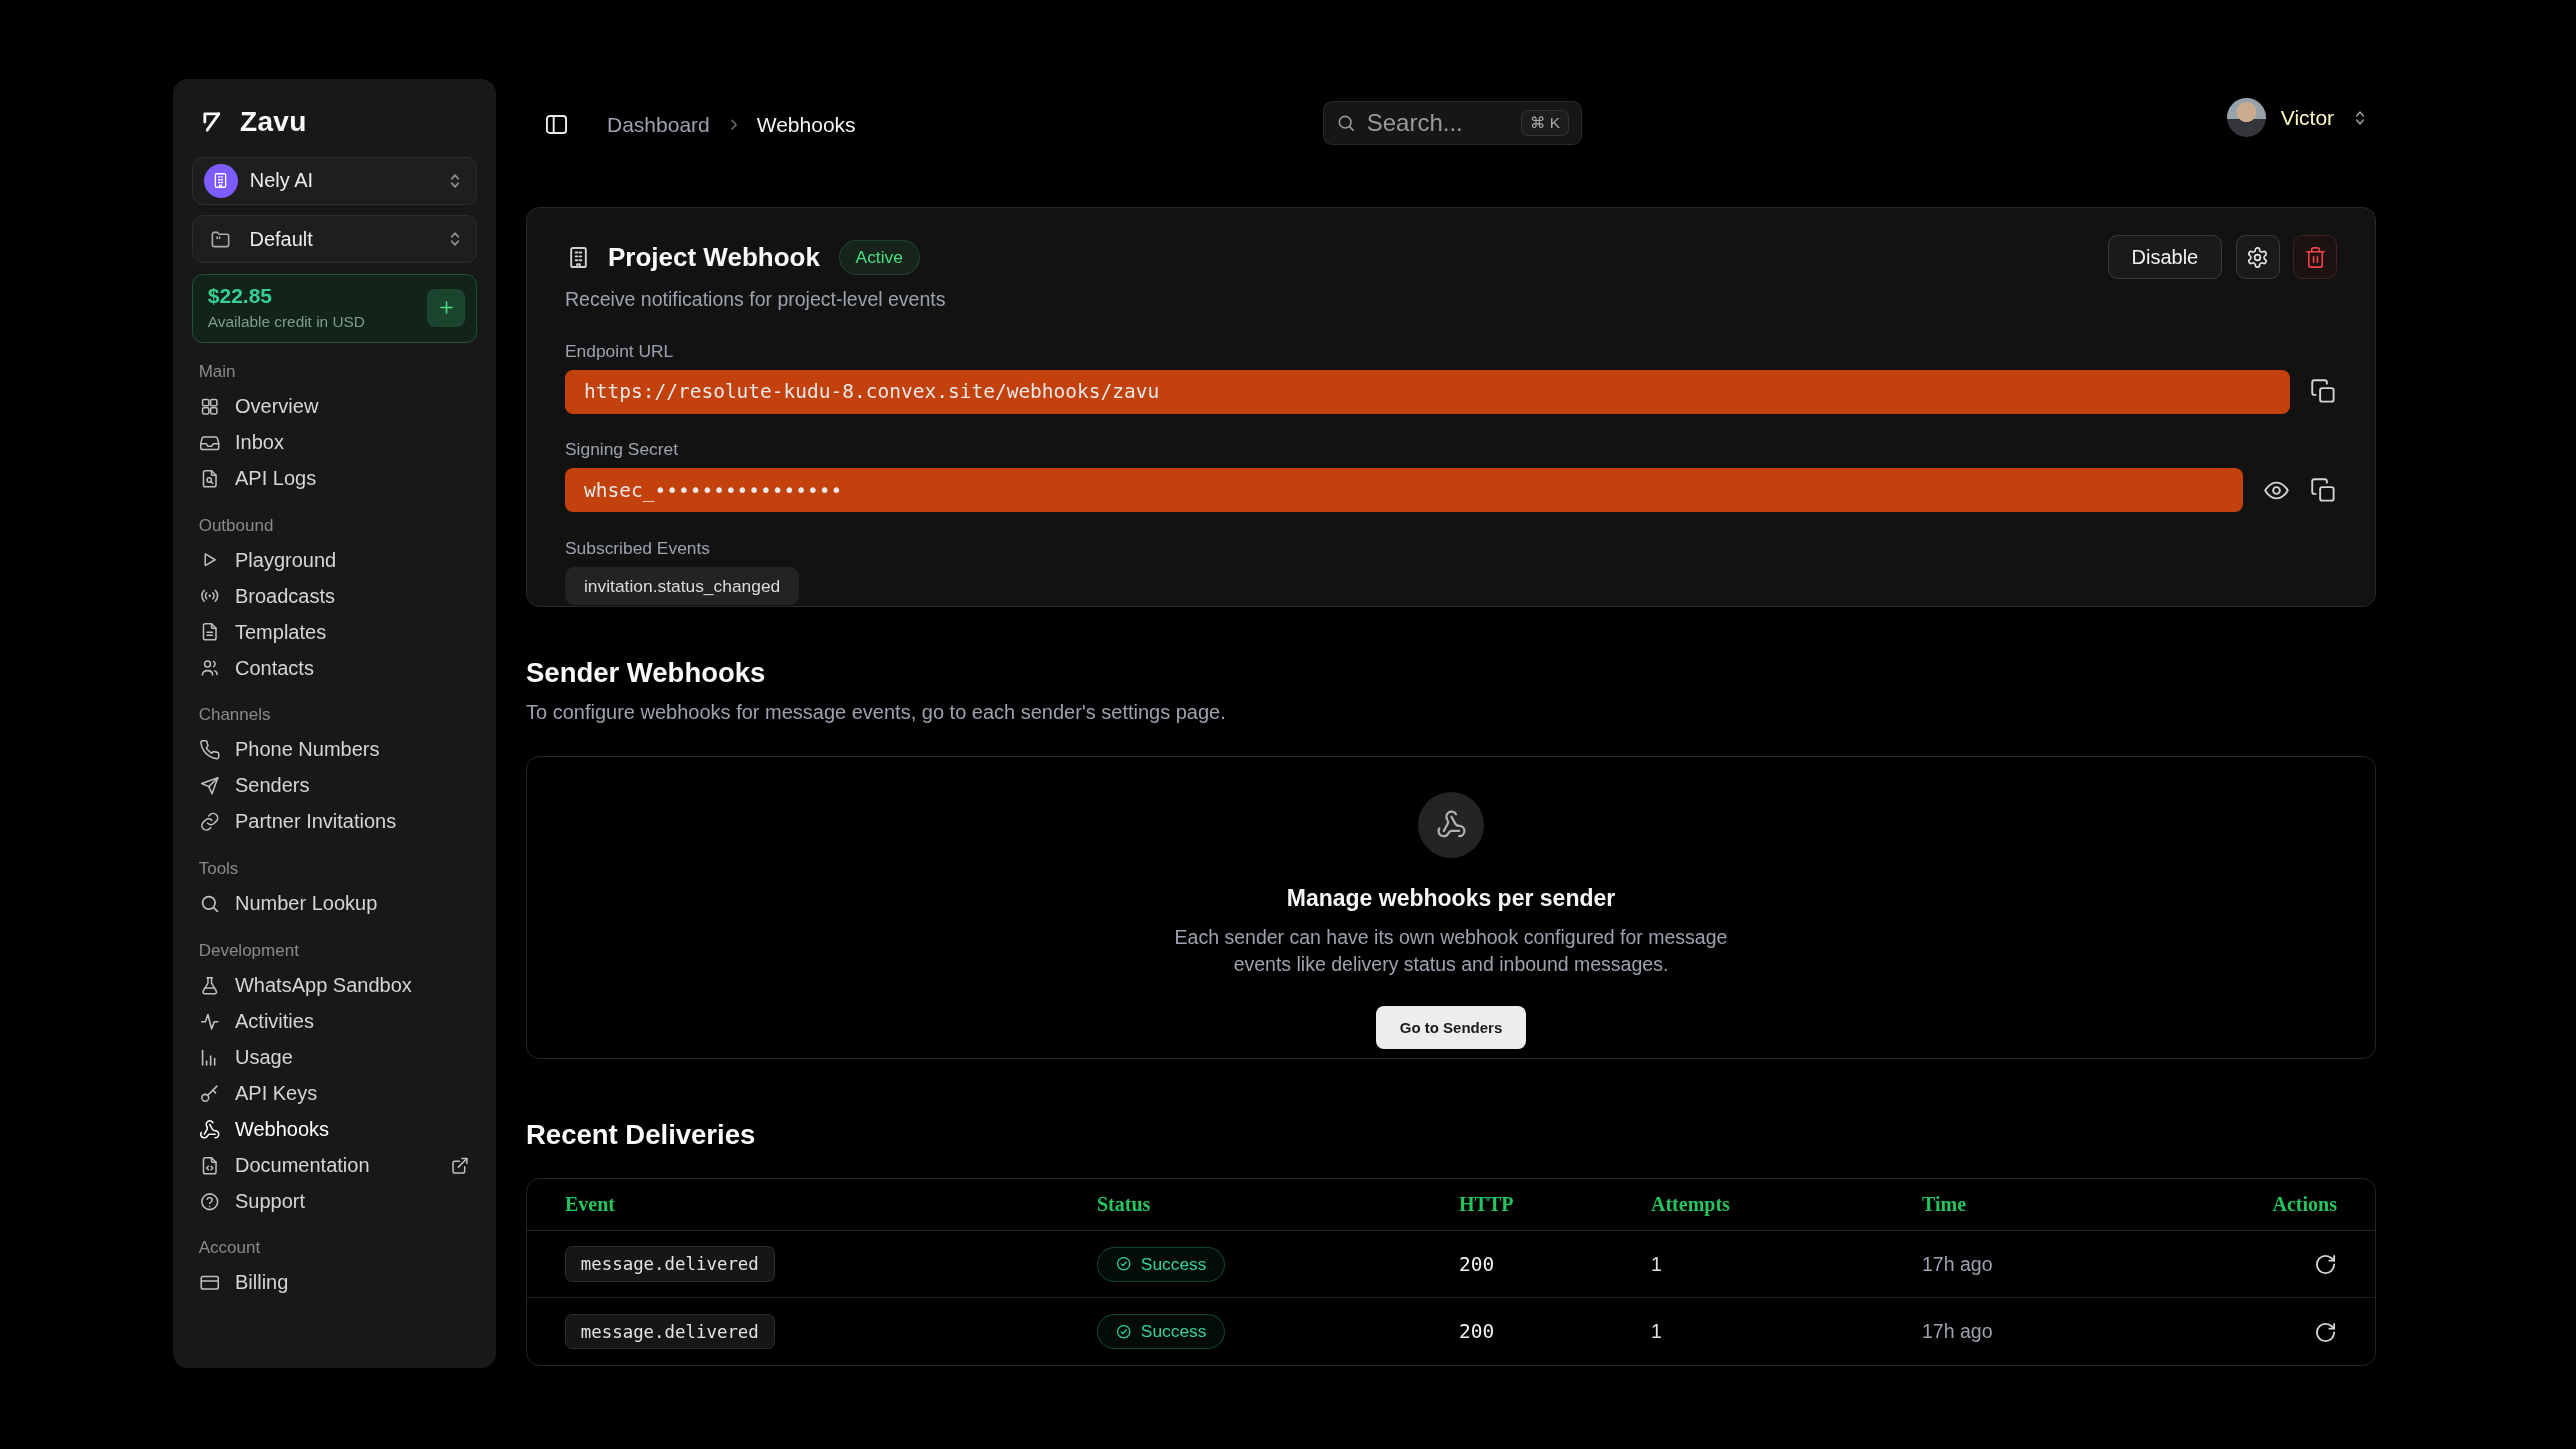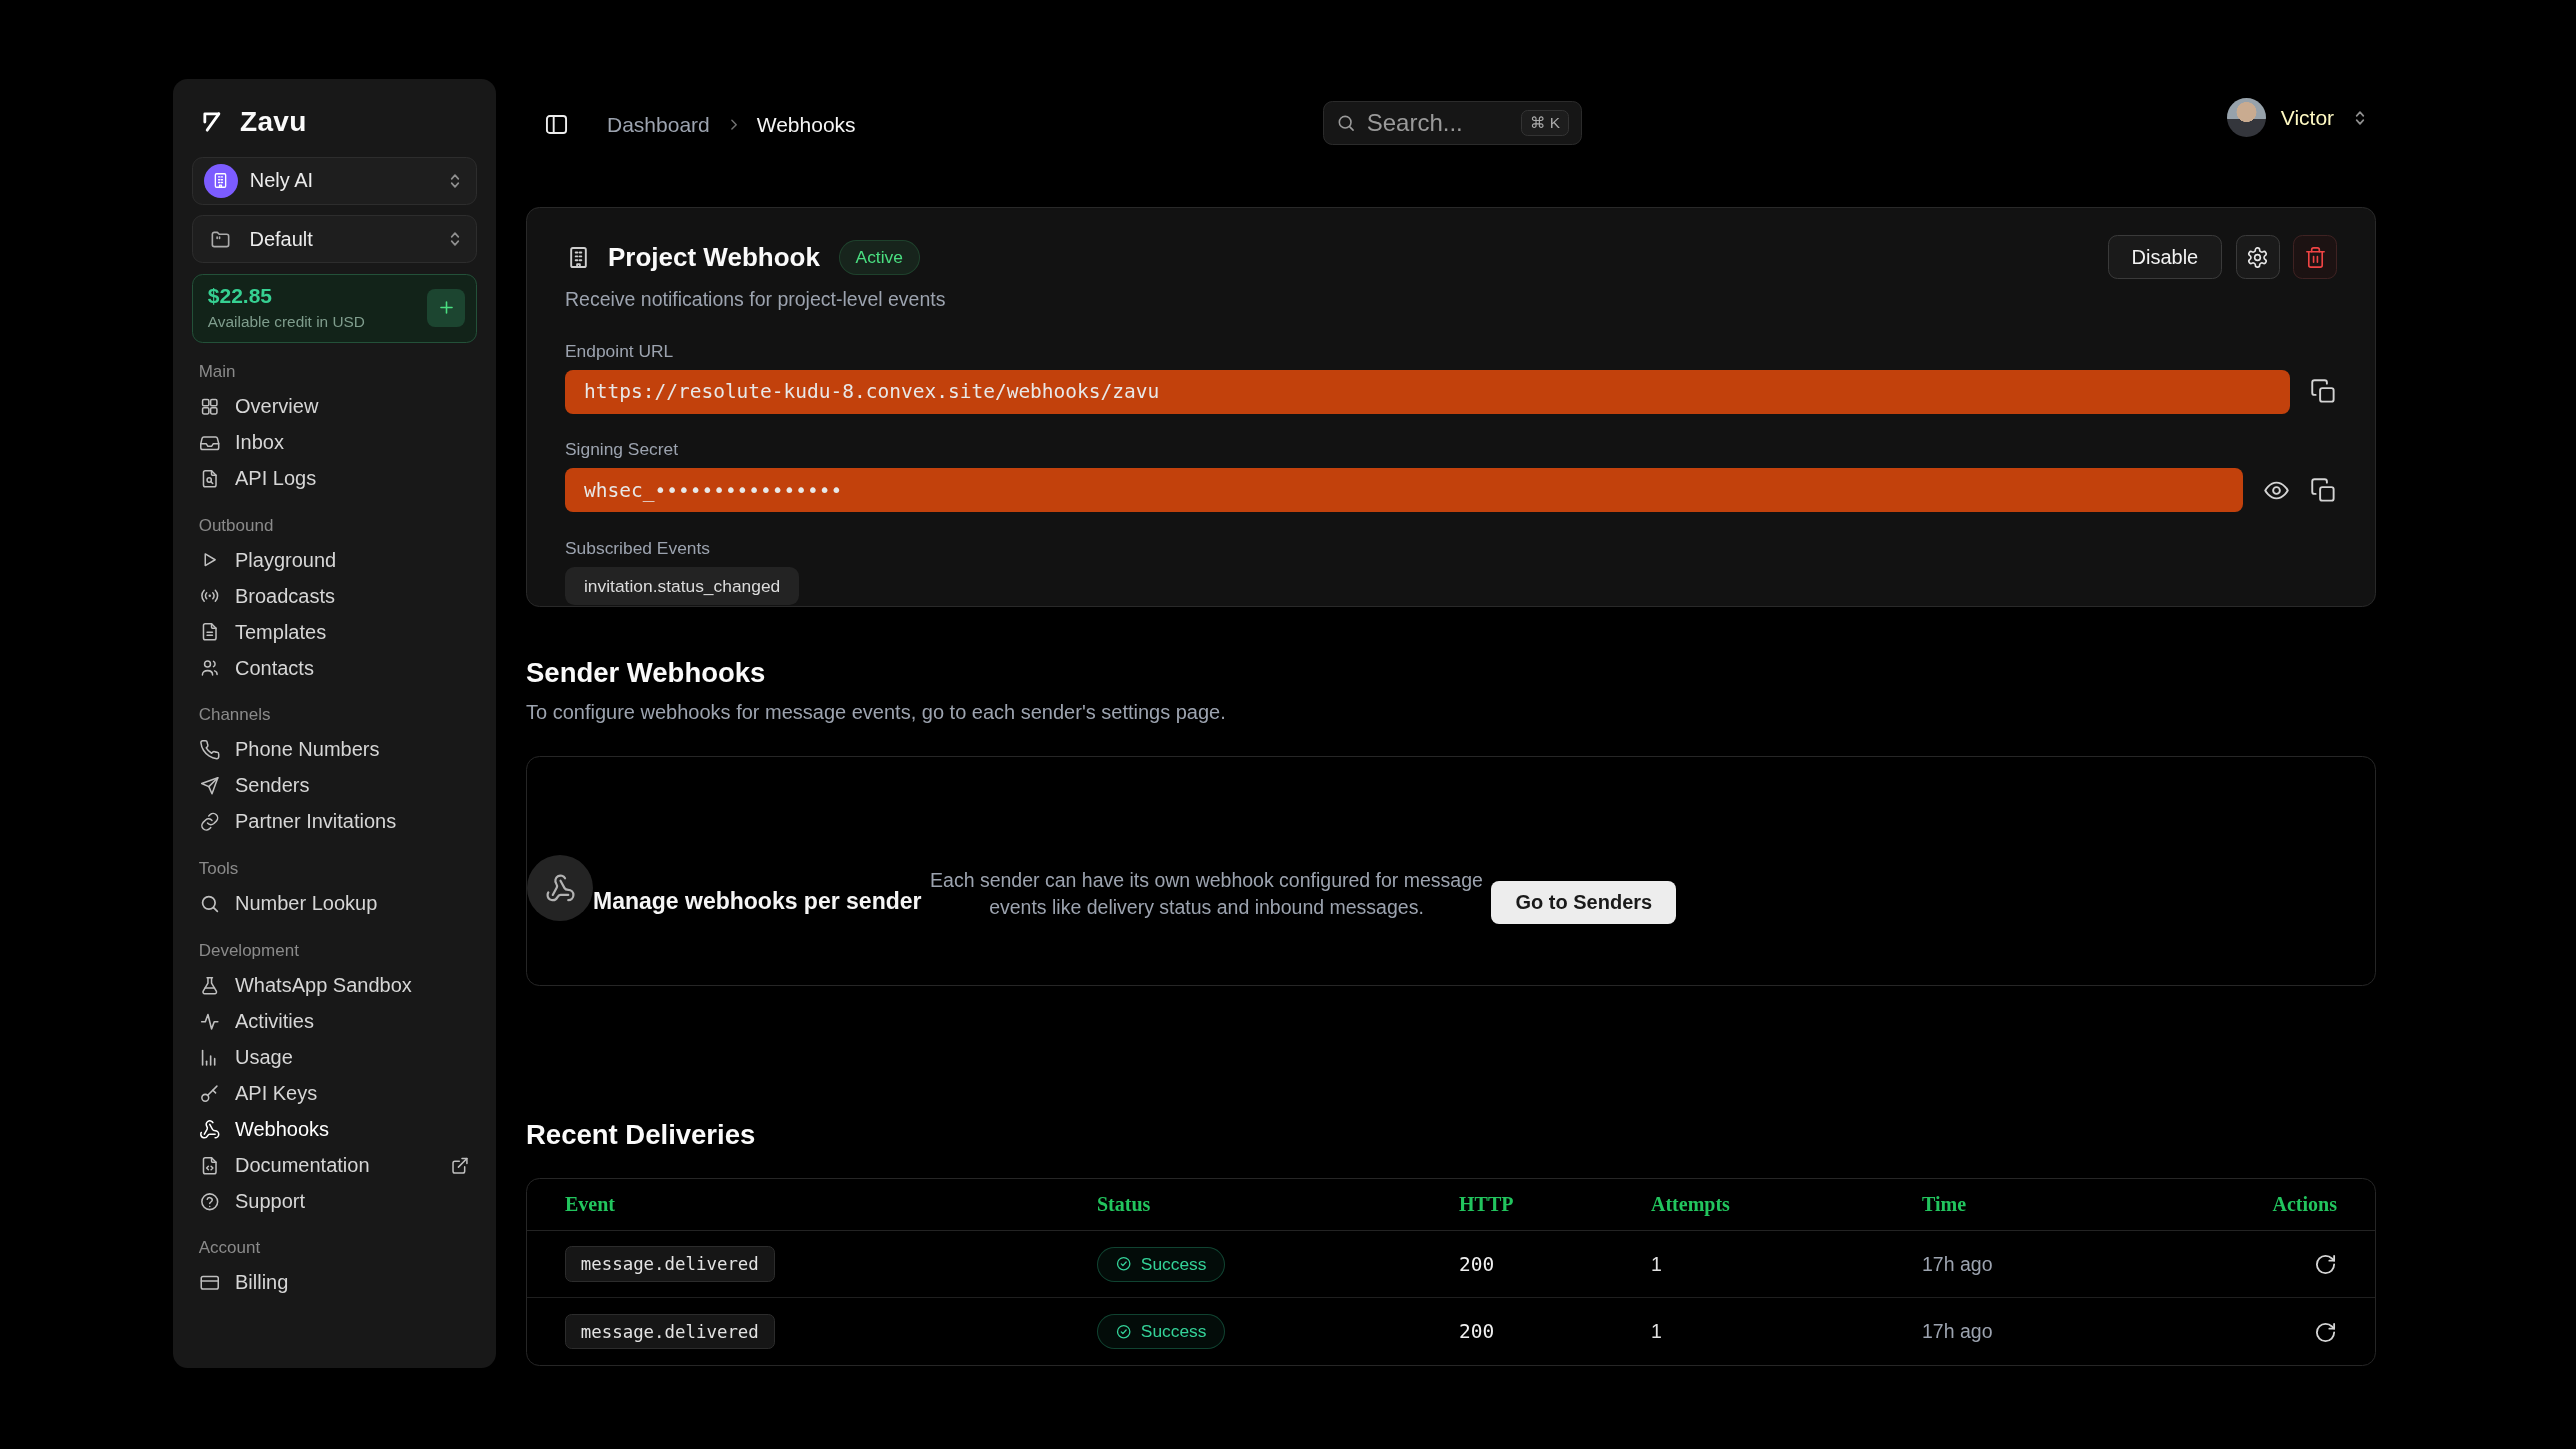--- a/index.html
+++ b/index.html
@@ -73,26 +73,26 @@
   .field-icon { width:27px; height:27px; color:#d4d4d4; cursor:pointer; background:none; border:none; padding:0; flex:none; }
   .event-pill { display:inline-block; margin-top:8px; background:#232323; border-radius:9.4px; padding:8.7px 19px; font-size:17.4px; color:#dcdcdc; }
 
   
   .section { position:absolute; left:526px; width:1850px; }
   .section.senders { top:657px; }
   .section.deliveries { top:1119px; }
   .h2 { font-size:27.5px; font-weight:700; color:#fafafa; line-height:32px; }
   .section-desc { margin-top:10.7px; font-size:20px; color:#9ca3af; line-height:24px; }
 
-  .empty-card { margin-top:32px; height:230px; border:1.3px solid #262626; border-radius:13.4px; display:flex; align-items:center; padding-top:35px; }
+  .empty-card { margin-top:32px; height:303px; border:1.3px solid #262626; border-radius:13.4px; display:flex; flex-direction:column; align-items:center; padding-top:35px; }
   .empty-icon-circle { width:66px; height:66px; border-radius:50%; background:#242424; display:flex; align-items:center; justify-content:center; color:#b3b3b3; }
   .empty-icon-circle .ic { width:31px; height:31px; }
   .empty-title { margin-top:27px; font-size:23px; font-weight:700; color:#f5f5f5; }
   .empty-desc { margin-top:12px; width:570px; text-align:center; font-size:19.5px; color:#9ca3af; line-height:27px; }
-  .btn-light { margin-top:28px; height:43px; padding:0 24px; border:none; border-radius:8px; background:#ededed; color:#1a1a1a; font-size:20px; font-weight:700; font-family:inherit; cursor:pointer; }
+  .btn-light { margin-top:28px; height:43px; padding:0 24px; border:none; border-radius:8px; background:#ededed; color:#1a1a1a; font-size:15px; font-weight:700; font-family:inherit; cursor:pointer; }
 
   .table { margin-top:27px; border:1.3px solid #262626; border-radius:13.4px; overflow:hidden; }
   .thead, .trow { display:grid; grid-template-columns:532px 362px 192px 271px 294px 1fr; align-items:center; padding:0 38px; }
   .thead { height:52px; border-bottom:1.3px solid #232323; font-size:20px; font-weight:700; color:#22c55e;font-family:Liberation Serif, serif; }
   .thead .col-actions { text-align:right; }
   .trow { height:67px; border-bottom:1.3px solid #1f1f1f; font-size:19.5px; }
   .trow:last-child { border-bottom:none; }
   .code-pill { display:inline-block; justify-self:start; background:#161616; border:1.3px solid #2c2c2c; border-radius:6.7px; padding:6.7px 14.8px; font-family:"DejaVu Sans Mono",monospace; font-size:17.4px; color:#e3e3e3; }
   .badge-success { display:inline-flex; justify-self:start; align-items:center; gap:8px; padding:6px 17.4px; border-radius:670px; background:rgba(52,211,153,.06); border:1.3px solid rgba(52,211,153,.28); color:#34d399; font-size:17.4px; }
   .badge-success .ic { width:17.4px; height:17.4px; }

